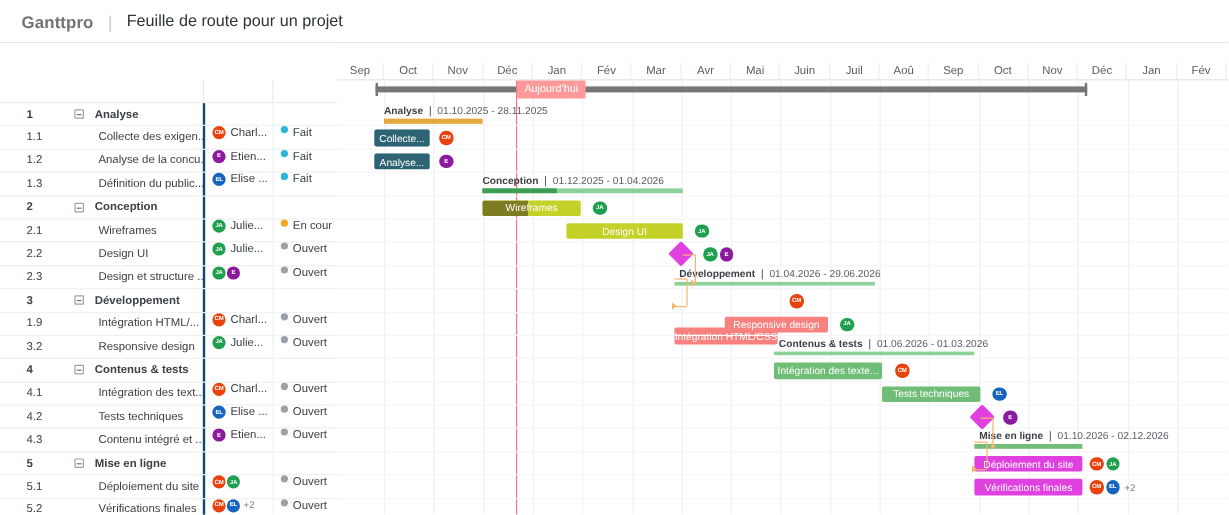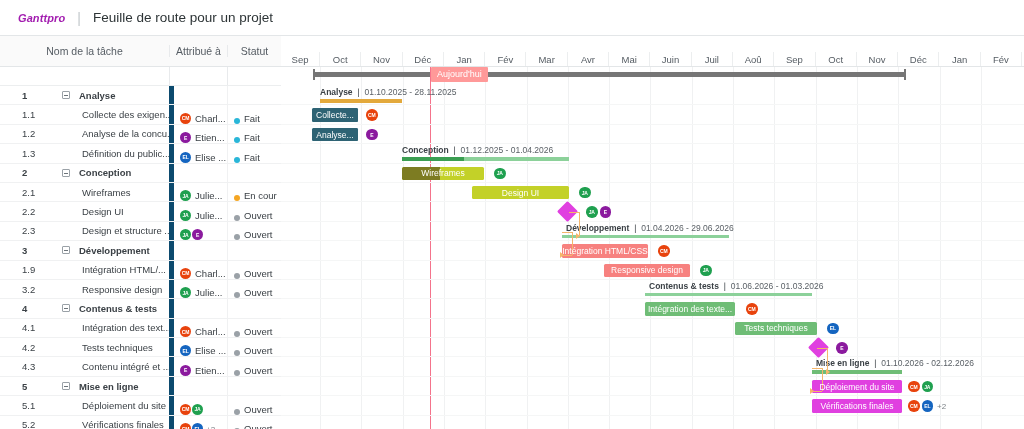--- a/index.html
+++ b/index.html
@@ -12,21 +12,21 @@
   }
   #app { position: relative; width: 1024px; height: 429px; background:#fff; }
 
   
   .topbar {
     position: absolute; left:0; top:0; width:1024px; height:36px;
     border-bottom: 1px solid #e3e6e8;
     display:flex; align-items:center; padding-left:18px;
     background:#fff;
   }
-  .brand { font-size:11px; font-weight:bold; color:#a21caf; letter-spacing:.1px;font-style:italic; }
+  .brand { font-size:14px; font-weight:bold; color:#737373; letter-spacing:.1px; }
   .brand-sep { color:#c3c8cc; margin:0 12px; font-size:14px; font-weight:300; }
   .doc-title { font-size:13.5px; color:#2d3436; }
 
   
   .left-panel { position:absolute; left:0; top:36px; width:281px; height:393px; background:#fff; }
   .lp-head {
     position:absolute; left:0; top:0; width:281px; height:31px;
     background:#fafafa; border-bottom:1px solid #e3e6e8;
     display:flex; align-items:center;
   }
@@ -44,24 +44,24 @@
   .lp-subhead .v3 { width:54px; border-left:1px solid #e8eaec; }
 
   .rows { position:absolute; left:0; top:50px; width:281px; }
   .row {
     height:19.4px; display:flex; align-items:center;
     border-bottom:1px solid #f0f1f2; position:relative;
   }
   .c-num { width:42px; font-size:9.5px; color:#3b4146; padding-left:22px; }
   .c-name { width:127px; font-size:9.5px; color:#3b4146; display:flex; align-items:center;
             white-space:nowrap; overflow:hidden; }
-  .c-assign { width:58px; height:100%; border-left:5px solid #0c4a6e; display:flex;
-              align-items:flex-end; padding-left:6px; gap:1px; }
+  .c-assign { width:58px; height:100%; border-left:2px solid #0c4a6e; display:flex;
+              align-items:flex-start; padding-left:6px; gap:1px; }
   .c-status { width:54px; height:100%; border-left:1px solid #f0f1f2; display:flex;
-              align-items:flex-end; padding-left:6px; gap:4px; font-size:9.5px; color:#3b4146; }
+              align-items:flex-start; padding-left:6px; gap:4px; font-size:9.5px; color:#3b4146; }
 
   .row.grp .c-num { font-weight:bold; }
   .row.grp .c-name { font-weight:bold; padding-left:0; }
   .row.task .c-name { padding-left:40px; }
 
   .toggle {
     width:8px; height:8px; border:1px solid #9aa1a7; border-radius:1px;
     margin-right:9px; margin-left:20px; position:relative; flex:0 0 auto; background:#fff;
   }
   .toggle::before {
@@ -134,25 +134,20 @@
 
 <div id="app">
 
   <div class="topbar">
     <div class="brand">Ganttpro</div>
     <div class="brand-sep">|</div>
     <div class="doc-title">Feuille de route pour un projet</div>
   </div>
 
   <div class="left-panel">
-    <div class="lp-head">
-      <div class="cell col-name">Nom de la tâche</div>
-      <div class="cell col-assign">Attribué à</div>
-      <div class="cell col-status">Statut</div>
-    </div>
     <div class="lp-subhead">
       <div class="v1"></div>
       <div class="v2"></div>
       <div class="v3"></div>
     </div>
     <div class="rows" id="grid-rows">
         <div class="row grp">
           <div class="c-num">1</div>
           <div class="c-name">
             <span class="toggle"></span>
@@ -483,21 +478,21 @@
           <div class="tl-avs" style="left: 305px;">
             <span class="avatar" style="background: rgb(31, 160, 79);">JA</span>
             <span class="avatar" style="background: rgb(139, 26, 158);">E</span>
           </div>
         </div>
         <div class="tl-row">
           <div class="sumlabel" style="left: 285px;"><b>Développement</b> ❘ <span class="dates">01.04.2026 - 29.06.2026</span></div>
           <div class="sumbar" style="left: 281px; width: 167px; background: rgb(140, 209, 154);"></div>
         </div>
         <div class="tl-row">
-          <div class="taskbar" style="left: 281px; width: 86px; background: rgb(247, 129, 127);">
+          <div class="taskbar" style="left: 281px; width: 86px; background: rgb(247, 129, 127); margin-top: 29px;">
             <span>Intégration HTML/CSS</span>
           </div>
           <div class="tl-avs" style="left: 377px;">
             <span class="avatar" style="background: rgb(232, 67, 13);">CM</span>
           </div>
         </div>
         <div class="tl-row">
           <div class="taskbar" style="left: 323px; width: 86px; background: rgb(247, 129, 127);">
             <span>Responsive design</span>
           </div>

